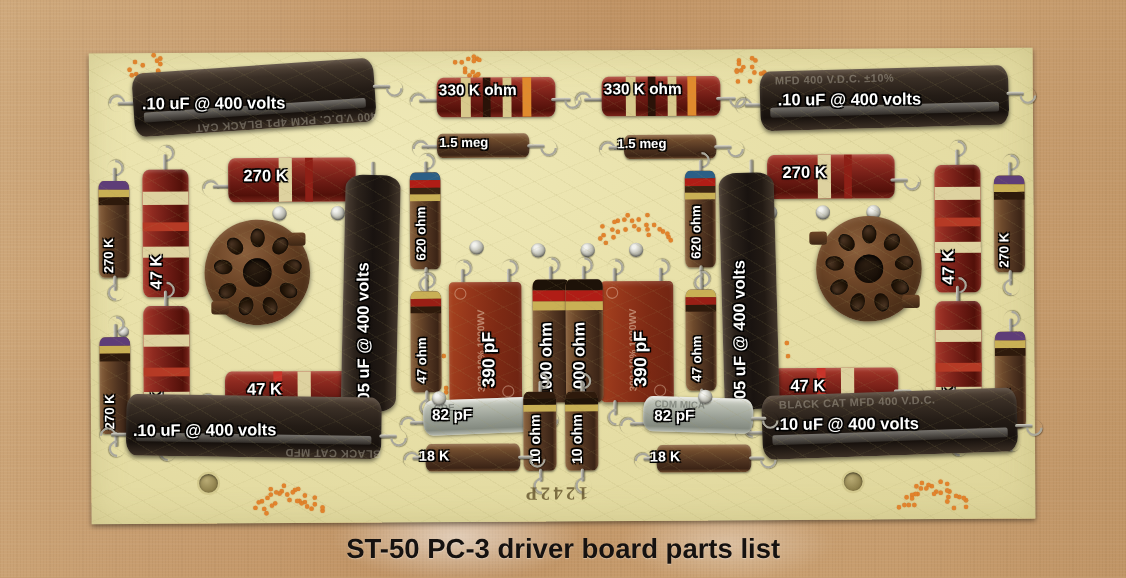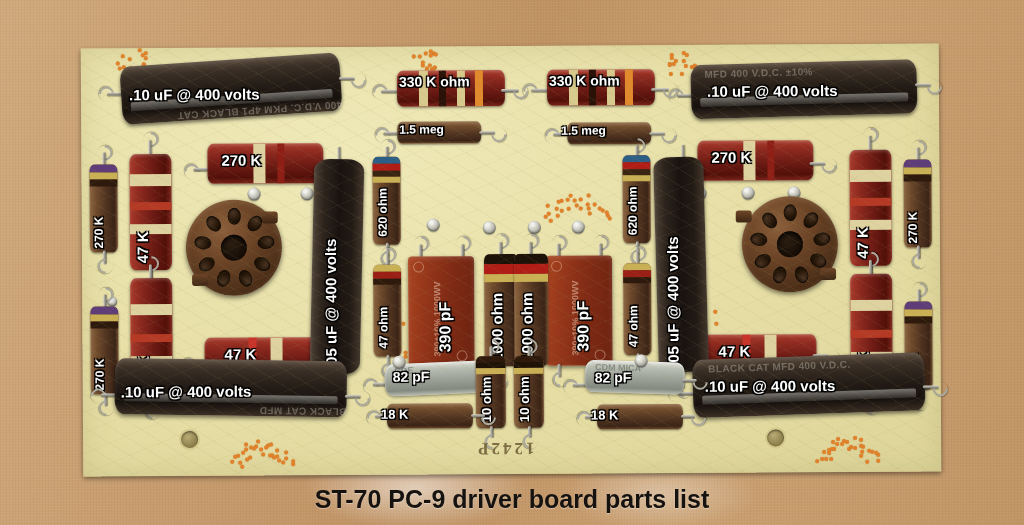--- a/index.html
+++ b/index.html
@@ -936,15 +936,15 @@
       </div>
       <div class="lead" style="left:98px;top:12px;width:14px;height:2.5px;"></div>
       <div class="hook" style="left:108px;top:8px;transform:rotate(-45deg);"></div>
     </div>
     <div class="lab" style="left:508px;top:362px;font-size:13px;">18 K</div>
 
     <div class="scribble" style="left:392px;top:392px;">1242P</div>
 
   </div>
 
-  <div class="title" style="top:485px;">ST-70 PC-9 driver board parts list</div>
+  <div class="title" style="top:485px;">ST-50 PC-3 driver board parts list</div>
 
 </div>
 
 </body></html>

